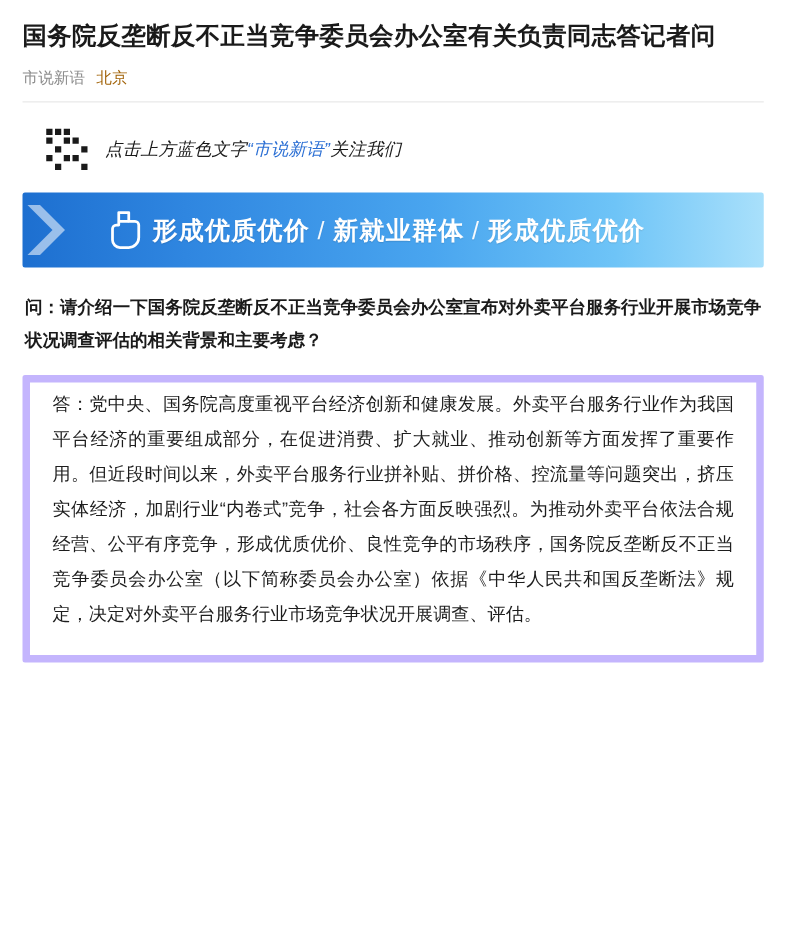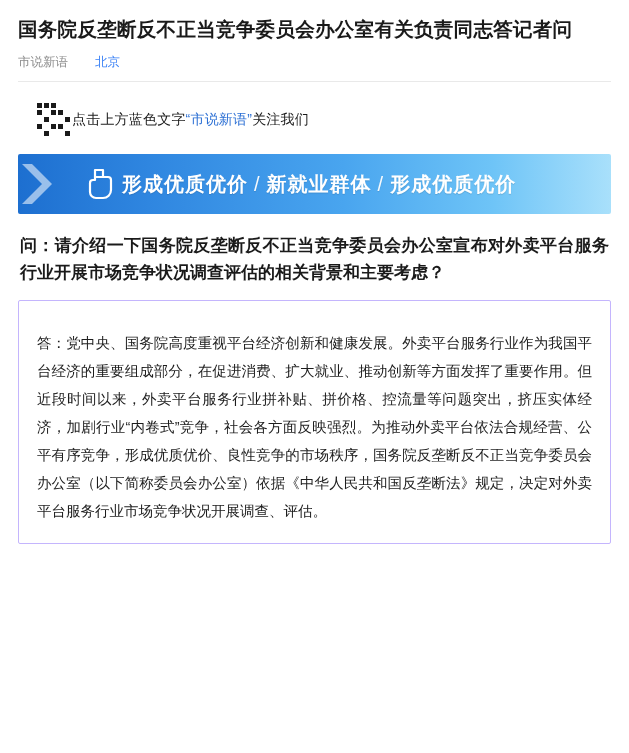--- a/index.html
+++ b/index.html
@@ -26,46 +26,48 @@
     font-weight: bold;
     line-height: 30px;
     letter-spacing: 0.3px;
     color: #1a1a1a;
     padding-top: 14px;
     padding-bottom: 4px;
   }
   .meta-row {
     display: flex;
     align-items: center;
-    gap: 27px;
+    gap: 9px;
     font-size: 12.5px;
     color: #9a9a9a;
     padding-top: 6px;
     padding-bottom: 10px;
   }
   .meta-source {
     color: #8c8c8c;
   }
   .meta-date {
     color: #a0a0a0;
   }
   .meta-loc {
-    color: #3b82f6;
+    color: #a16207;
   }
   .divider {
     height: 1px;
     background: #e9e9e9;
     margin: 0 0 0 0;
   }
 
   
   .follow-row {
     display: flex;
     align-items: center;
+    gap: 12px;
     padding: 20px 0 14px 18px;
+    font-style: italic;
   }
   .qr {
     width: 36px;
     height: 36px;
     display: block;
   }
   .follow-text {
     font-size: 14px;
     color: #1a1a1a;
     letter-spacing: 0.2px;
@@ -107,33 +109,33 @@
     text-shadow: 0 1px 1px rgba(0,0,0,0.12);
   }
   .banner-text .sep {
     font-weight: normal;
     padding: 0 6px;
     opacity: 0.95;
   }
 
   
   .question {
-    font-size: 17px;
+    font-size: 14px;
     font-weight: bold;
     line-height: 27px;
     color: #1a1a1a;
     padding: 6px 2px 14px 2px;
     text-align: justify;
   }
 
   
   .answer-box {
-    border: 1px solid #c4b5fd;
+    border: 6px solid #c4b5fd;
     border-radius: 2px;
-    padding: 28px 18px 18px 18px;
+    padding: 4px 18px 18px 18px;
     margin-bottom: 14px;
   }
   .answer-p {
     font-size: 14.5px;
     line-height: 28px;
     color: #1d1d1d;
     text-align: justify;
     text-indent: 0;
   }
   .answer-p + .answer-p {

